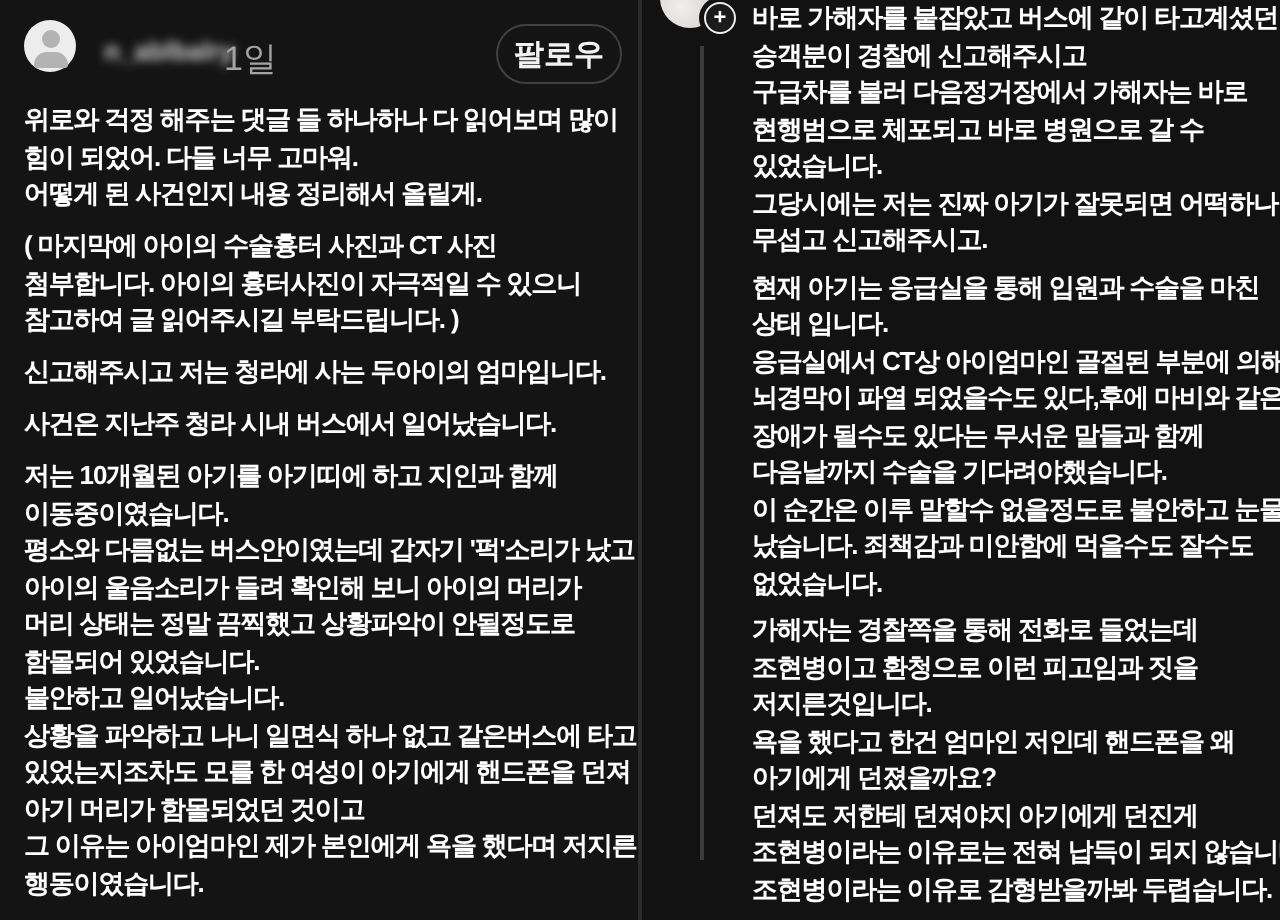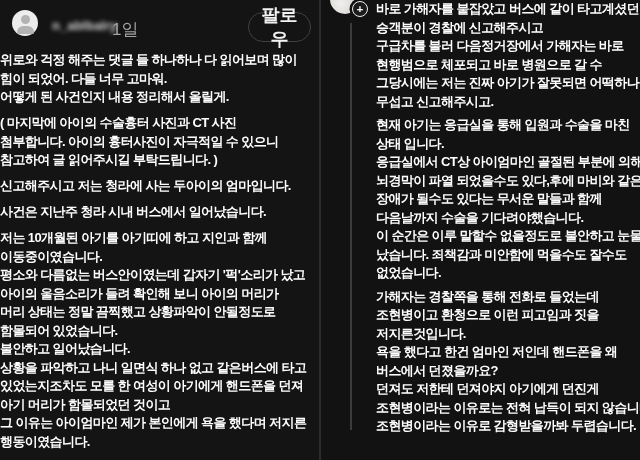--- a/index.html
+++ b/index.html
@@ -13,34 +13,34 @@
   .divider{position:absolute;left:319px;top:0;width:2px;height:460px;background:#2c2c2e;}
 
   
   .avatar{position:absolute;left:12px;top:10px;width:26px;height:26px;border-radius:50%;background:#ededed;}
   .av-head{position:absolute;left:8.5px;top:5px;width:9px;height:9px;border-radius:50%;background:#b3b3b3;}
   .av-body{position:absolute;left:4.5px;top:15.5px;width:17px;height:8px;border-radius:8px 8px 2px 2px;background:#b3b3b3;}
   .username{position:absolute;left:52px;top:18px;font-size:13px;font-weight:700;color:#cfcfcf;
     filter:blur(2.3px);white-space:nowrap;}
   .timestamp{position:absolute;left:112px;top:18px;font-size:17px;font-weight:400;color:#a3a3a3;white-space:nowrap;}
   .follow-btn{position:absolute;left:248px;top:12px;width:63px;height:30px;border-radius:16px;
-    border:1.5px solid #404040;background:transparent;color:#f2f2f2;font-size:18px;font-weight:700;
+    border:1.5px solid #404040;background:transparent;color:#f2f2f2;font-size:15px;font-weight:700;
     font-family:inherit;display:flex;align-items:center;justify-content:center;cursor:pointer;}
 
   
   .r-avatar{position:absolute;left:9px;top:-16px;width:30px;height:30px;border-radius:50%;
     background:radial-gradient(circle at 35% 65%, #f1f0ee 0%, #d8d7d4 55%, #a9a8a4 100%);}
   .plus-badge{position:absolute;left:31px;top:1px;width:14px;height:14px;border-radius:50%;
     background:#1b1b1b;border:1.5px solid #ededed;box-shadow:0 0 0 2.5px #121213;
     color:#fff;font-size:11px;font-weight:700;display:flex;align-items:center;justify-content:center;line-height:1;cursor:pointer;}
   .thread-line{position:absolute;left:28.5px;top:23px;width:2px;height:407px;background:#3b3b3d;}
 
   
   .body{position:absolute;}
-  .left .body{left:0;top:51px;width:307px;}
+  .left .body{left:12px;top:51px;width:307px;}
   .right .body{left:55px;top:0;width:264px;}
   .para{margin:0;padding:0;}
   .left .para{margin-bottom:7.5px;}
   .right .para{margin-bottom:5px;}
   .line{
     white-space:nowrap;height:18.5px;line-height:18.5px;
     font-size:13px;font-weight:600;letter-spacing:-0.6px;color:#ffffff;
   }
 </style>
 </head>
@@ -97,40 +97,41 @@
     <div class="r-avatar"></div>
     <div class="plus-badge">+</div>
     <div class="thread-line"></div>
 
     <div class="body">
       <div class="para">
           <div class="line">바로 가해자를 붙잡았고 버스에 같이 타고계셨던</div>
           <div class="line">승객분이 경찰에 신고해주시고</div>
           <div class="line">구급차를 불러 다음정거장에서 가해자는 바로</div>
           <div class="line">현행범으로 체포되고 바로 병원으로 갈 수</div>
+          <div class="line">있었습니다.</div>
           <div class="line">그당시에는 저는 진짜 아기가 잘못되면 어떡하나</div>
           <div class="line">무섭고 신고해주시고.</div>
         </div>
       <div class="para">
           <div class="line">현재 아기는 응급실을 통해 입원과 수술을 마친</div>
           <div class="line">상태 입니다.</div>
           <div class="line">응급실에서 CT상 아이엄마인 골절된 부분에 의해</div>
           <div class="line">뇌경막이 파열 되었을수도 있다,후에 마비와 같은</div>
           <div class="line">장애가 될수도 있다는 무서운 말들과 함께</div>
           <div class="line">다음날까지 수술을 기다려야했습니다.</div>
           <div class="line">이 순간은 이루 말할수 없을정도로 불안하고 눈물만</div>
           <div class="line">났습니다. 죄책감과 미안함에 먹을수도 잘수도</div>
           <div class="line">없었습니다.</div>
         </div>
       <div class="para">
           <div class="line">가해자는 경찰쪽을  통해 전화로 들었는데</div>
           <div class="line">조현병이고 환청으로 이런 피고임과 짓을</div>
           <div class="line">저지른것입니다.</div>
           <div class="line">욕을 했다고 한건 엄마인 저인데 핸드폰을 왜</div>
-          <div class="line">버스에서 던졌을까요?</div>
+          <div class="line">아기에게 던졌을까요?</div>
           <div class="line">던져도 저한테 던져야지 아기에게 던진게</div>
           <div class="line">조현병이라는 이유로는 전혀 납득이 되지 않습니다.</div>
           <div class="line">조현병이라는 이유로 감형받을까봐 두렵습니다.</div>
         </div>
     </div>
   </section>
 
 </div>
 
 </body></html>

